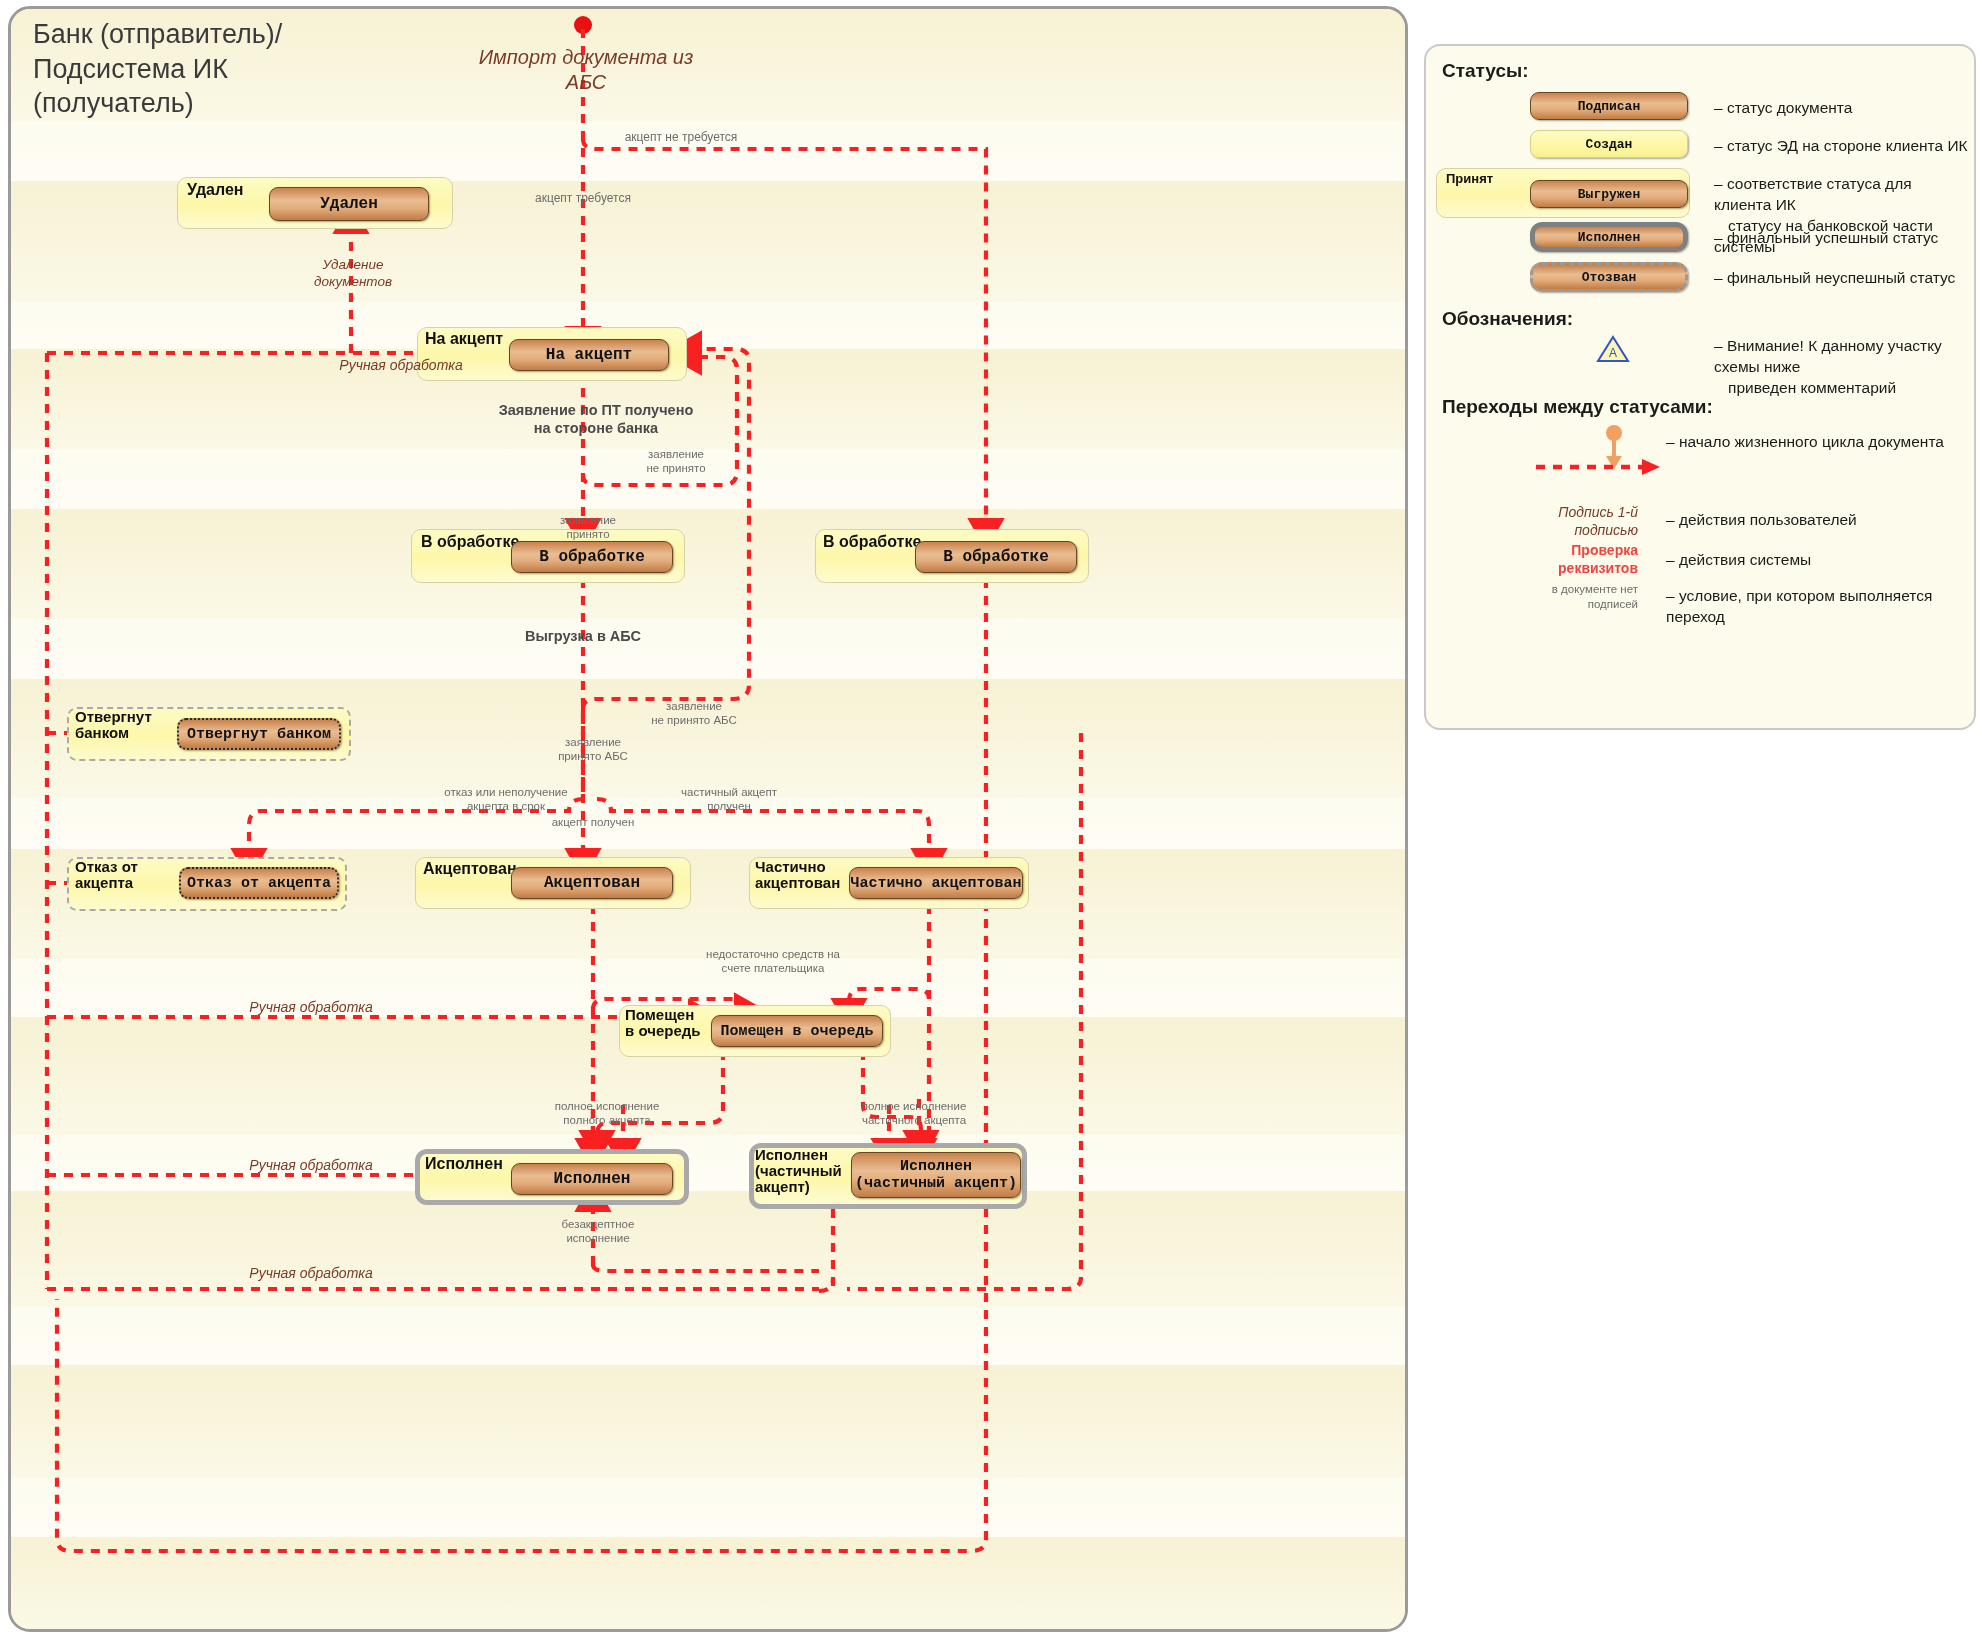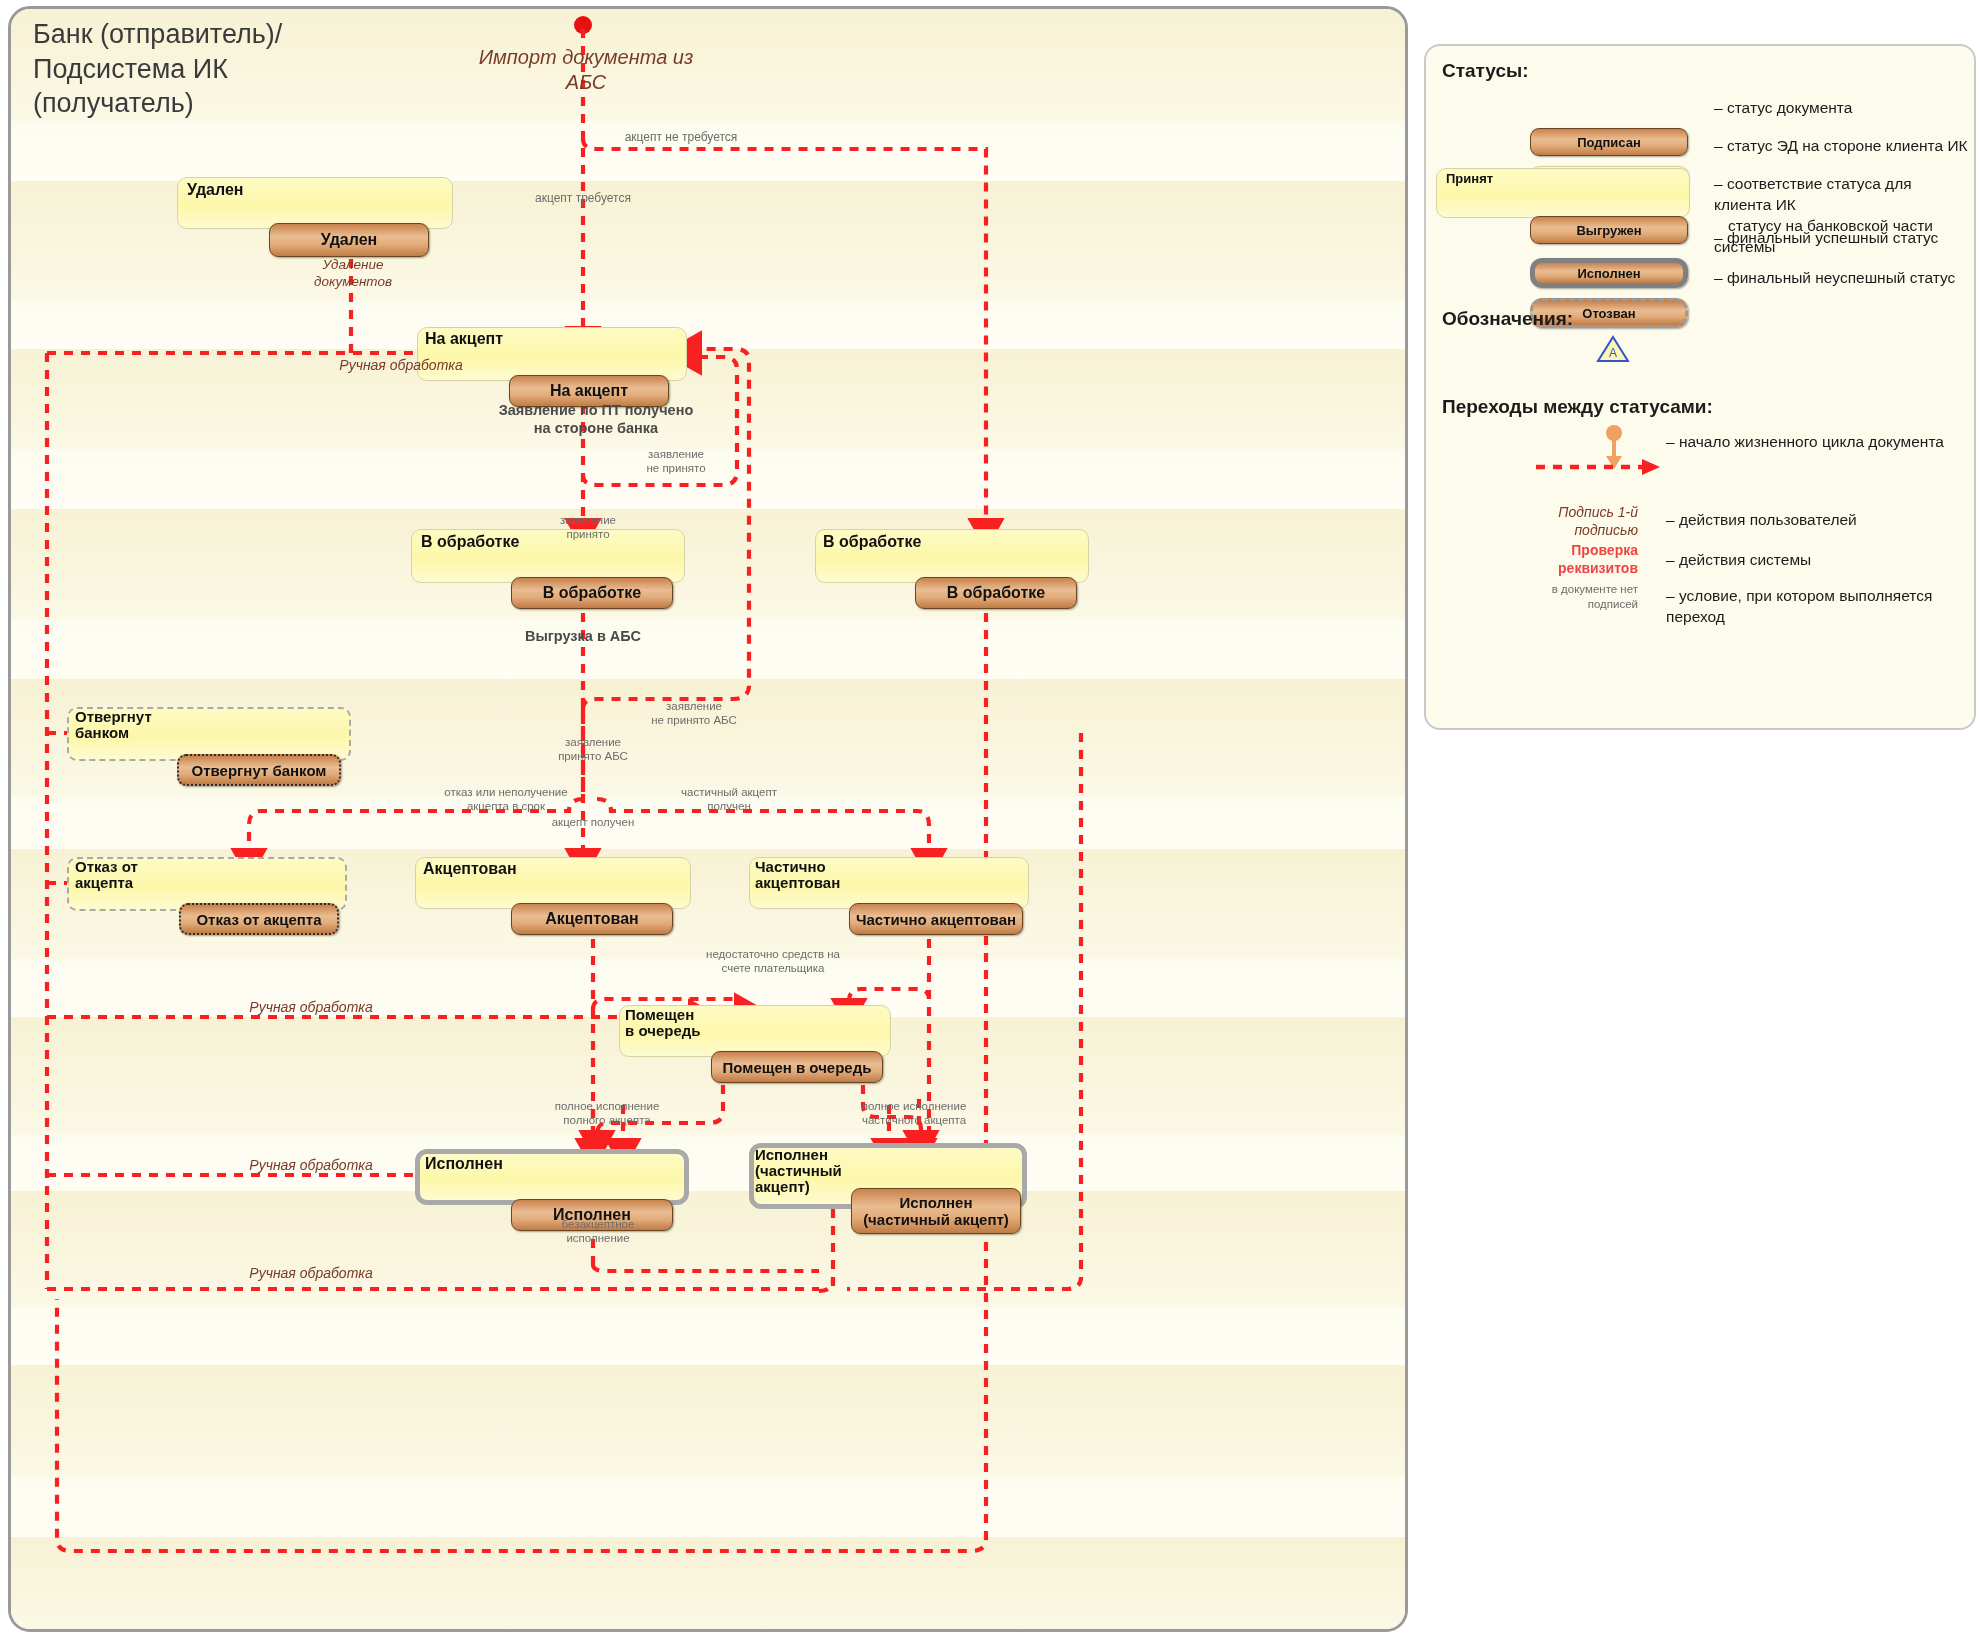--- a/index.html
+++ b/index.html
@@ -32,22 +32,21 @@
 
   
   .pill{
     box-sizing:border-box;
     border:1px solid #6a4521;border-radius:9px;
     background:linear-gradient(to bottom,#cf8e5c 0%,#e8b98c 38%,#e0a877 62%,#c98council 100%);
     background:linear-gradient(to bottom,#c9824c 0%,#e9bd92 40%,#e2ab79 65%,#c07c45 100%);
     color:#111;font-weight:bold;text-align:center;
     display:flex;align-items:center;justify-content:center;
     box-shadow:1px 1px 2px rgba(0,0,0,.35);
-    font-family:Liberation Sans, sans-serif;
-    margin-top:36px;
+    font-family:Liberation Mono, monospace;
   }
   .pill.pale{
     background:linear-gradient(to bottom,#fdfbc8 0%,#fdf8a8 45%,#fcf5a0 70%,#f8ef8a 100%);
     border:1px solid #d8d08a;color:#111;
   }
   .pill.final-ok{border:5px solid #808080;border-radius:12px;}
   .pill.final-bad{border:3px dashed #9a9a9a;border-radius:12px;}
 
   
   .group{
@@ -351,20 +350,24 @@
 
     <div class="pill final-bad" style="position:absolute;left:104px;top:216px;width:158px;height:30px;font-size:13px">Отозван</div>
     <div class="lg-desc" style="left:288px;top:222px">– финальный неуспешный статус</div>
 
     <h3 class="lg-title" style="left:16px;top:262px">Обозначения:</h3>
 
     <svg class="warn-tri" style="left:170px;top:288px" width="34" height="30" viewBox="0 0 34 30">
       <path d="M17,3 L32,27 L2,27 Z" fill="#fdf6b0" stroke="#3355cc" stroke-width="2"></path>
       <text x="17" y="23" font-size="12" text-anchor="middle" fill="#3355cc" font-family="Liberation Sans, sans-serif">A</text>
     </svg>
+    <div class="lg-desc" style="left:288px;top:290px;width:250px">
+      <div>– Внимание! К данному участку схемы ниже</div>
+      <div style="text-indent:14px">приведен комментарий</div>
+    </div>
 
     <h3 class="lg-title" style="left:16px;top:350px">Переходы между статусами:</h3>
 
     <svg style="position:absolute;left:172px;top:378px" width="32" height="48" viewBox="0 0 32 48">
       <circle cx="16" cy="9" r="8" fill="#f0a060"></circle>
       <line x1="16" y1="11" x2="16" y2="34" stroke="#f0a060" stroke-width="4"></line>
       <path d="M8,32 L24,32 L16,45 Z" fill="#f0a060"></path>
     </svg>
     <div class="lg-desc" style="left:240px;top:386px">– начало жизненного цикла документа</div>
 

